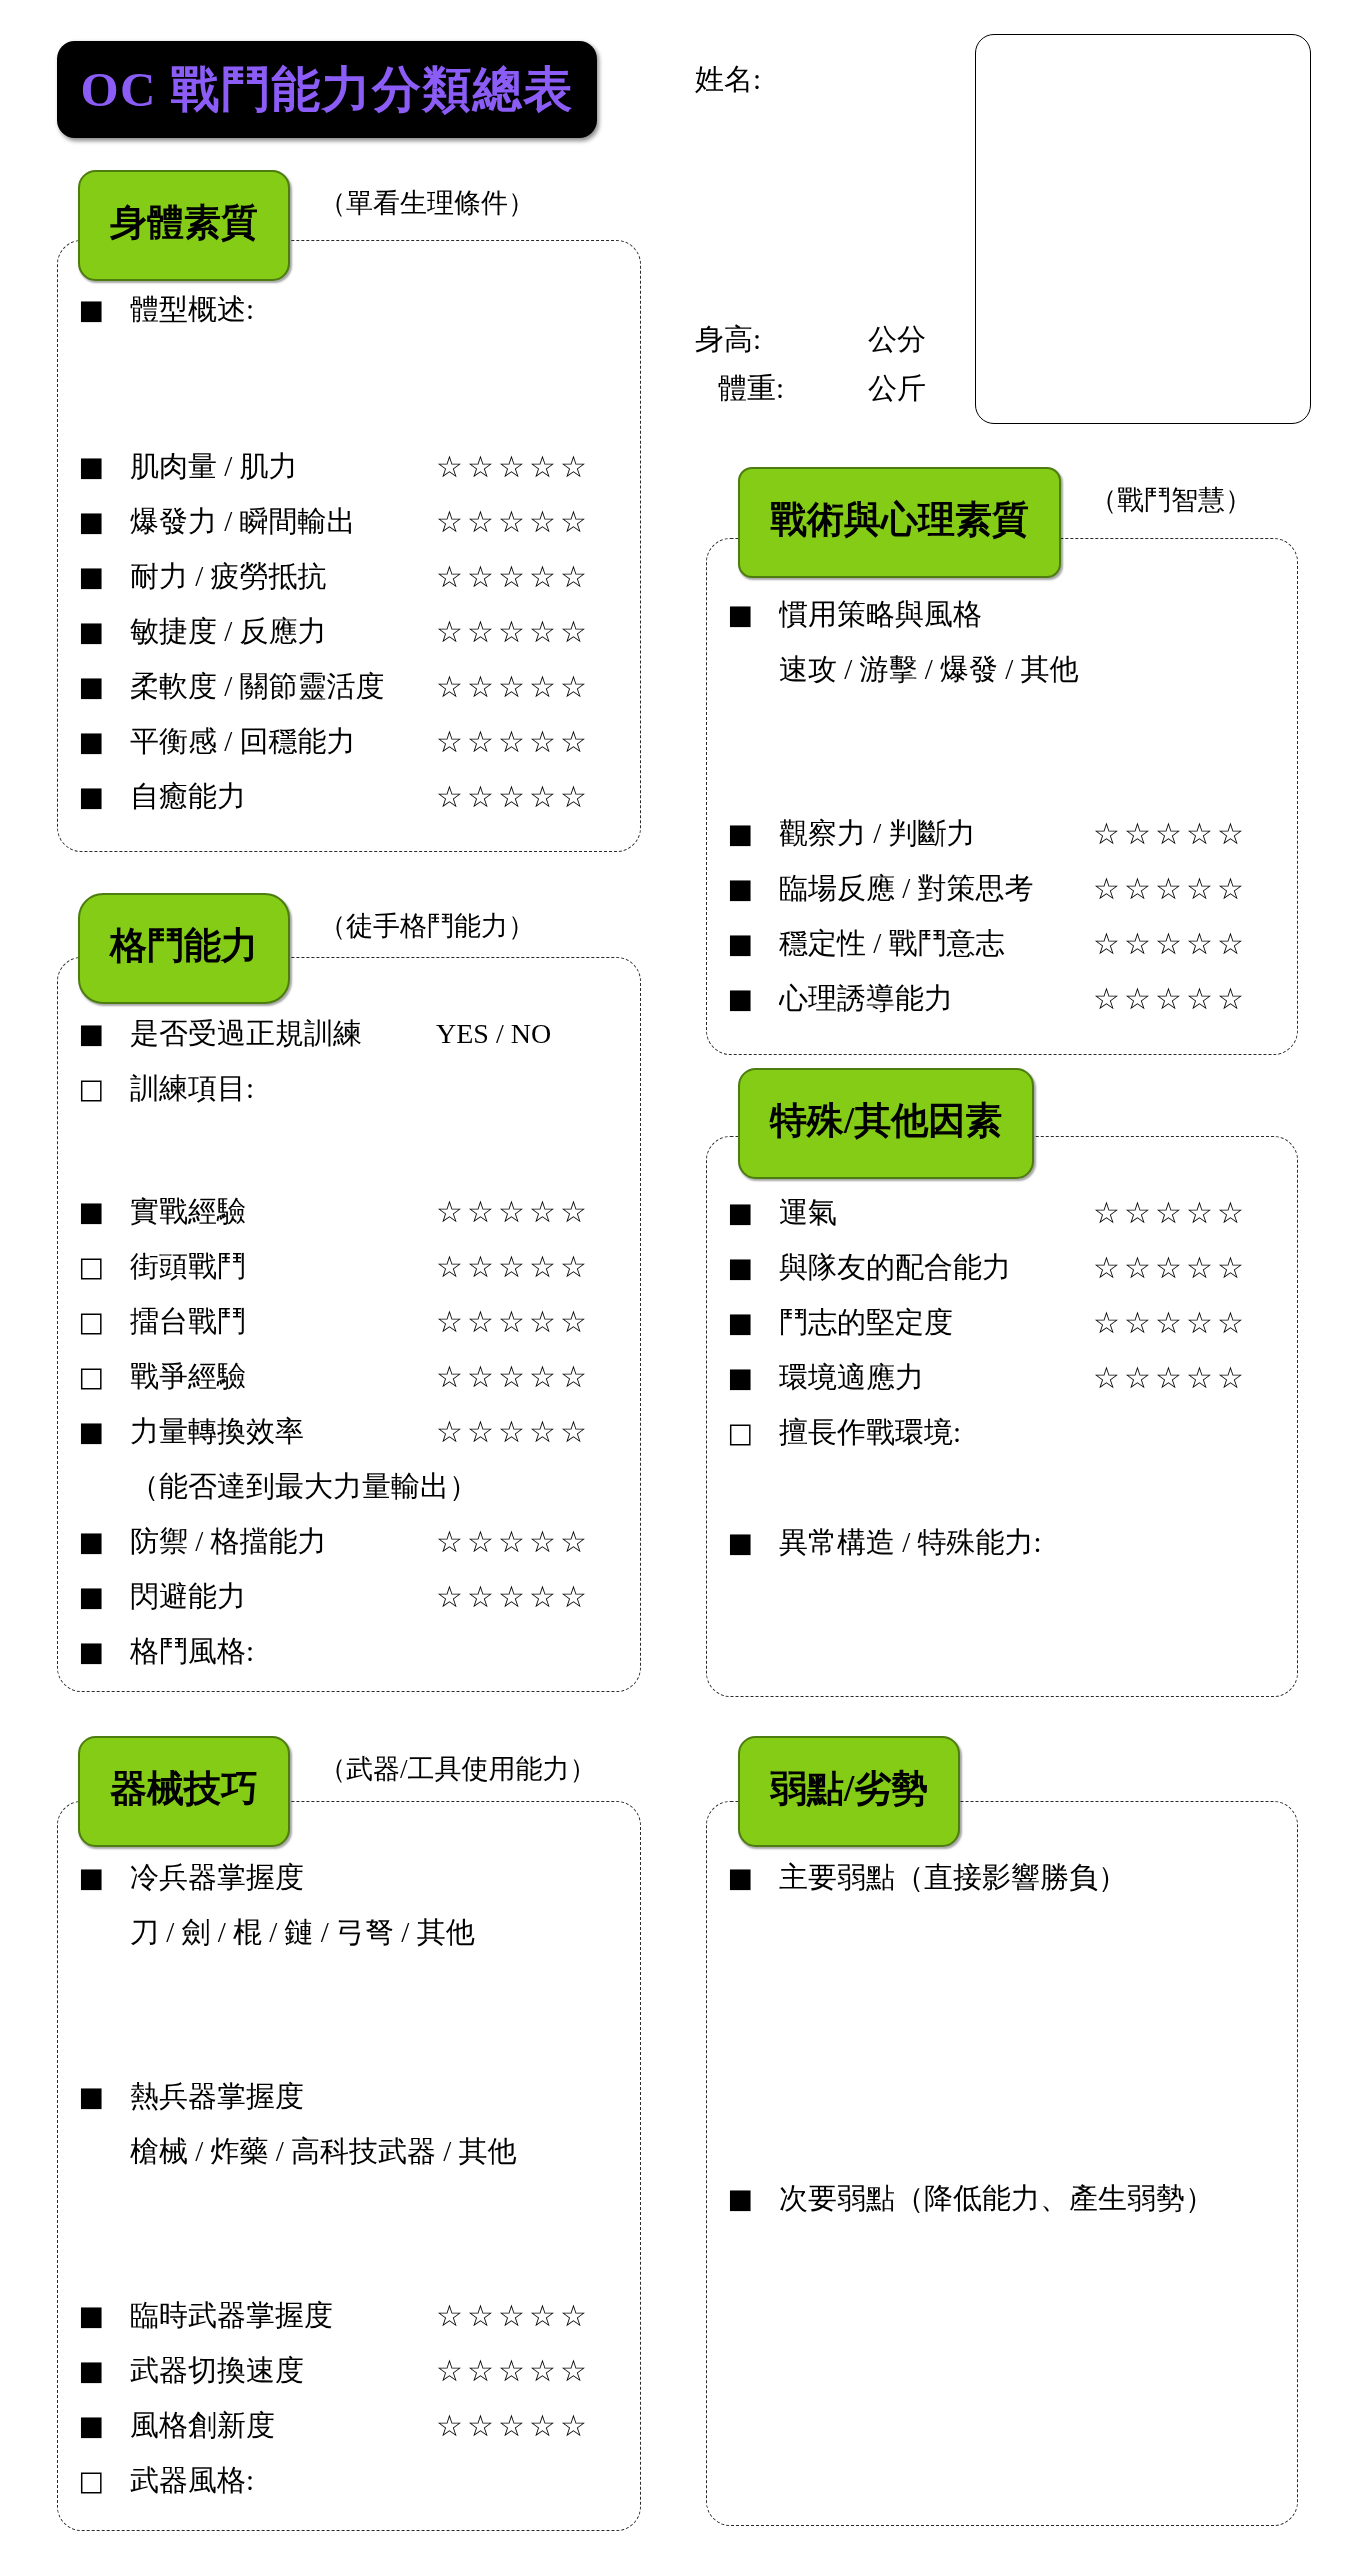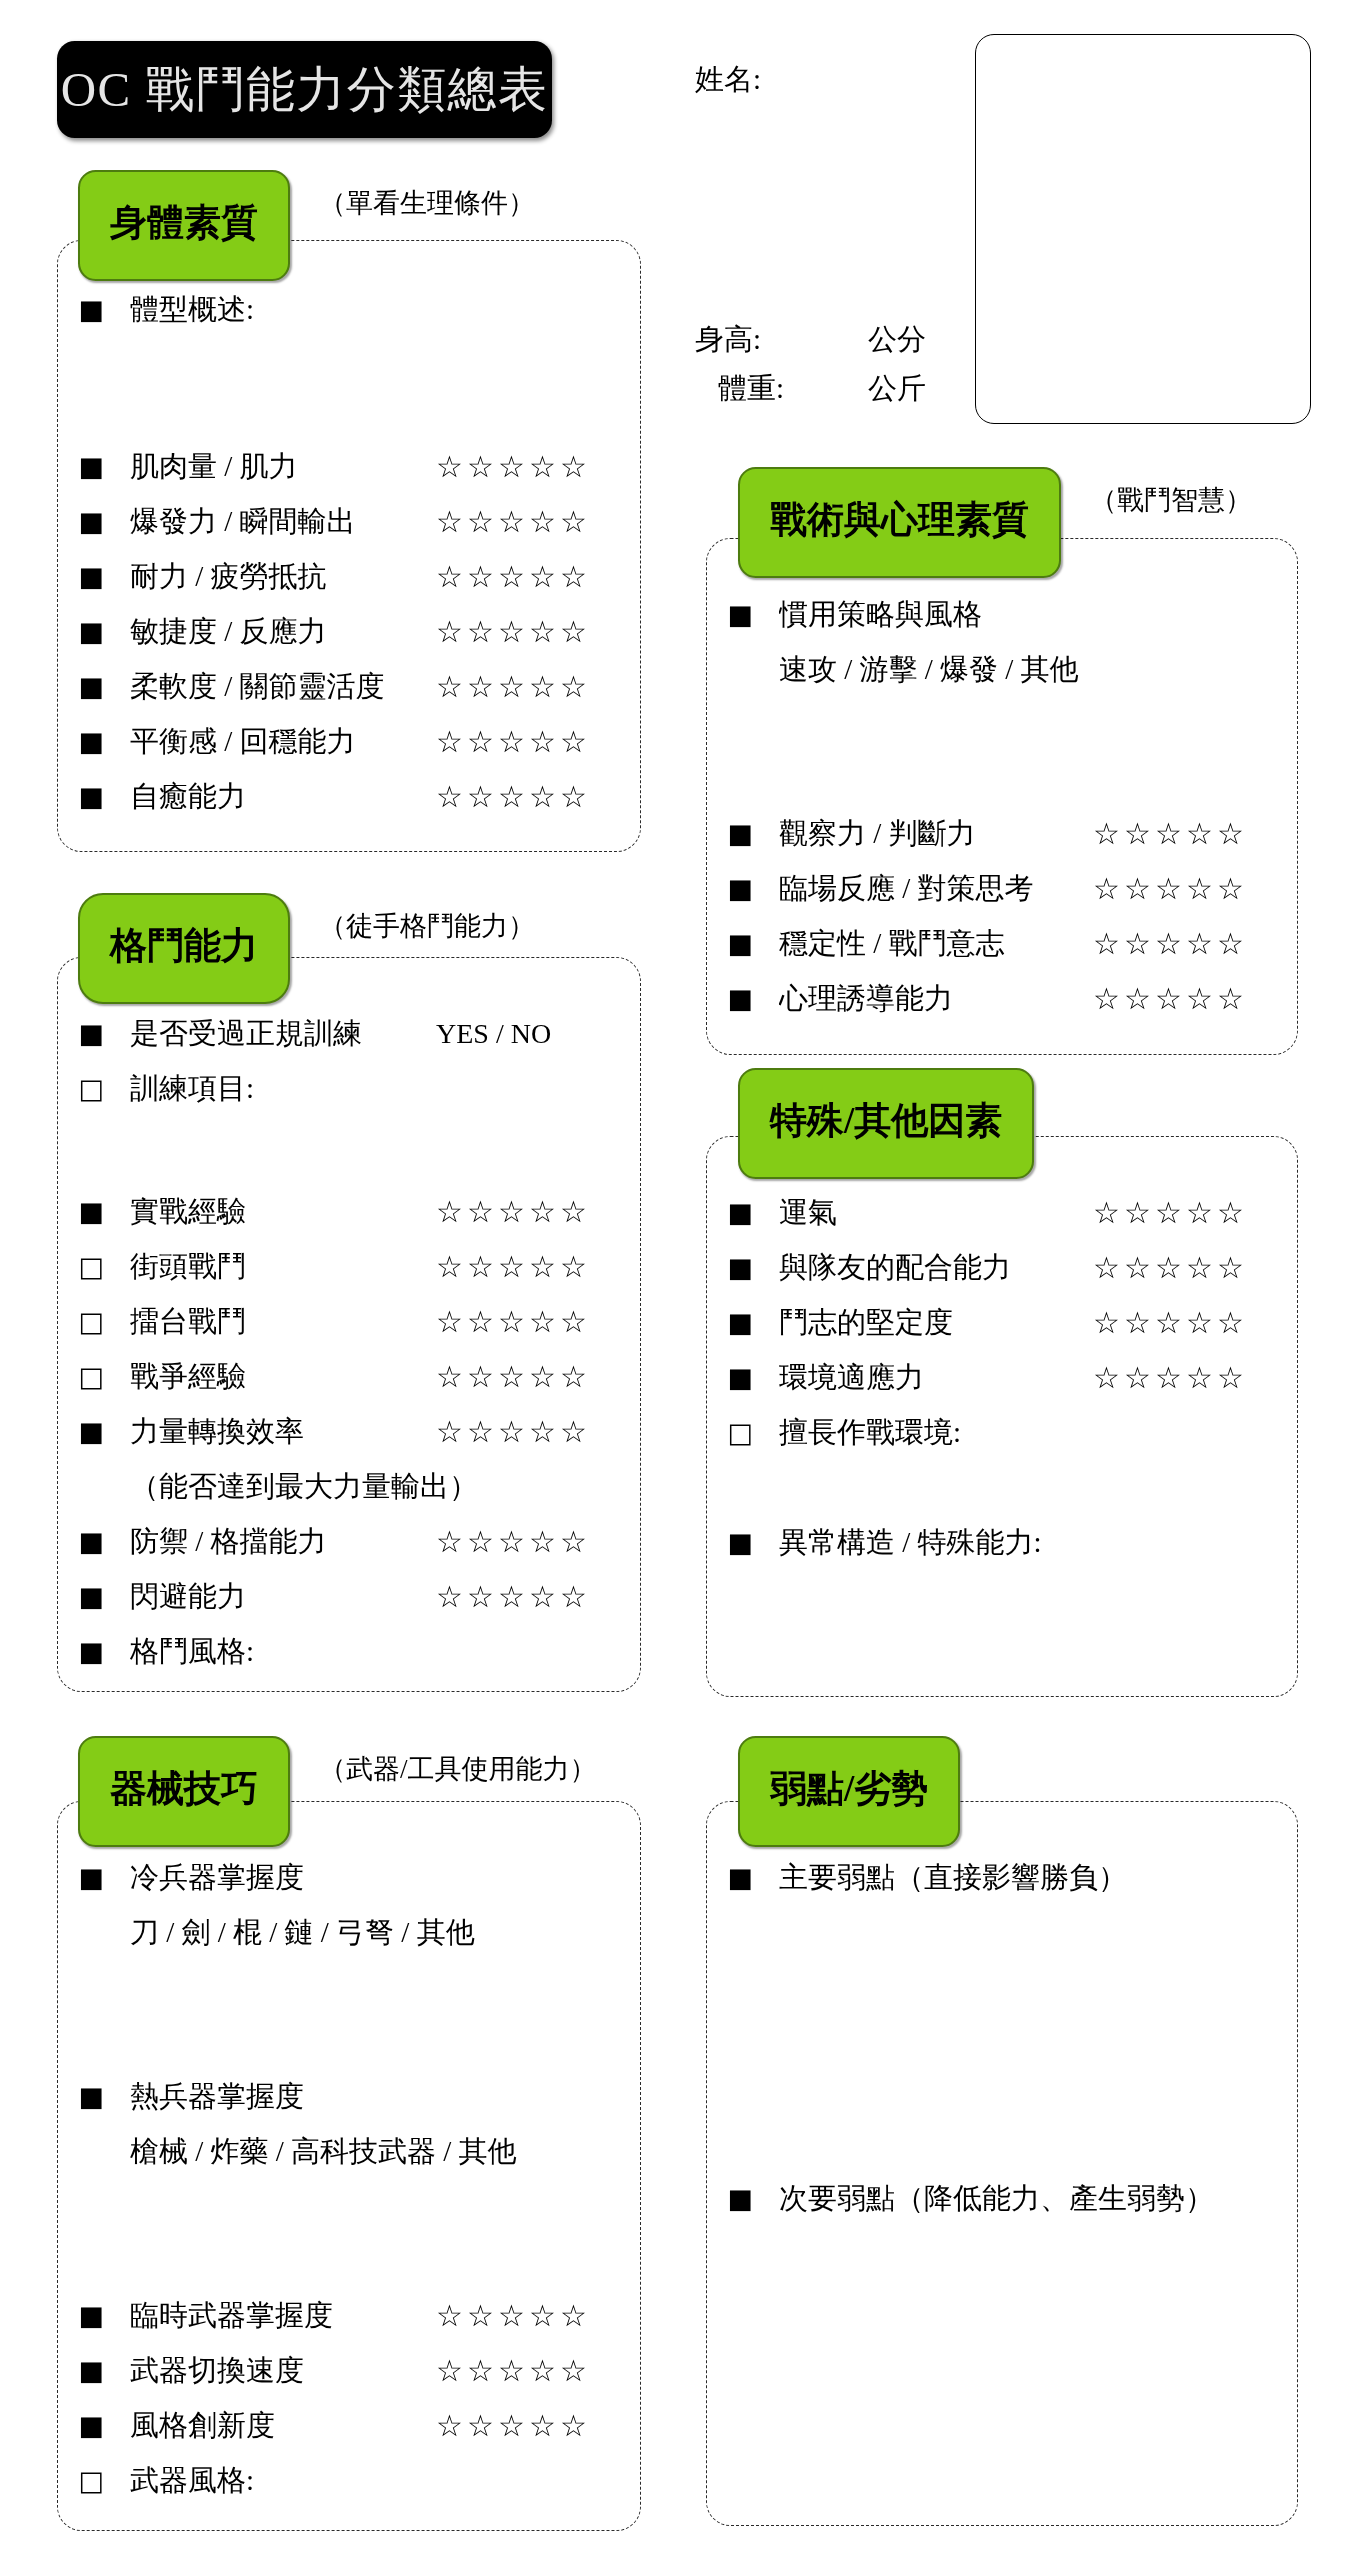--- a/index.html
+++ b/index.html
@@ -1,21 +1,21 @@
 <!DOCTYPE html>
 <html style="font-size:11px"><head>
 <meta charset="utf-8">
 <style>
   html,body{margin:0;padding:0;background:#fff;}
   #page{position:relative;width:1363px;height:2576px;background:#fff;overflow:hidden;
         font-family:"Liberation Serif","DejaVu Serif",serif;color:#000;}
 
-  .title-badge{position:absolute;left:57px;top:41px;width:495px;height:97px;background:#000;color:#e5e5e5;
+  .title-badge{position:absolute;left:57px;top:41px;width:540px;height:97px;background:#000;color:#8b5cf6;
         border-radius:17.7px;display:flex;align-items:center;justify-content:center;font-size:49px;
-        letter-spacing:1.4px;box-shadow:2px 2.7px 4.1px rgba(0,0,0,0.45);white-space:nowrap;}
+        letter-spacing:1.4px;box-shadow:2px 2.7px 4.1px rgba(0,0,0,0.45);white-space:nowrap;font-weight:bold;}
 
   .hdr-label{position:absolute;font-size:29px;white-space:nowrap;}
   .photo-box{position:absolute;left:975px;top:34px;width:334px;height:388px;border:1.4px solid #000;
         border-radius:19px;background:#fff;}
 
   .tab{position:absolute;height:93px;line-height:87px;padding:7px 30px;background:#84cc16;border:2px solid #4d7c0f;
         border-radius:17.7px;font-size:37px;font-weight:bold;z-index:3;white-space:nowrap;
         box-shadow:1.4px 2px 2px rgba(0,0,0,0.35);}
   .subtitle{position:absolute;font-size:27px;z-index:3;white-space:nowrap;}
 
@@ -183,21 +183,21 @@
       <span class="bullet">■</span>
       <span class="label">風格創新度</span>
       <span class="stars">☆☆☆☆☆</span>
     </div>
     <div class="row">
       <span class="bullet">□</span>
       <span class="label">武器風格:</span>
     </div>
   </div>
 
-  <div class="tab" style="left:738px;top:467px;">戰術與心理素質</div>
+  <div class="tab" style="left:738px;top:467px;border-radius:14px;">戰術與心理素質</div>
   <span class="subtitle" style="left:1090px;top:482px;">（戰鬥智慧）</span>
   <div class="panel" style="left:706px;top:538px;width:592px;height:517px;">
     <div class="row">
       <span class="bullet">■</span>
       <span class="label">慣用策略與風格</span>
     </div>
     <div class="row mb160">
       <span class="bullet"></span>
       <span class="label">速攻 / 游擊 / 爆發 / 其他</span>
     </div>

